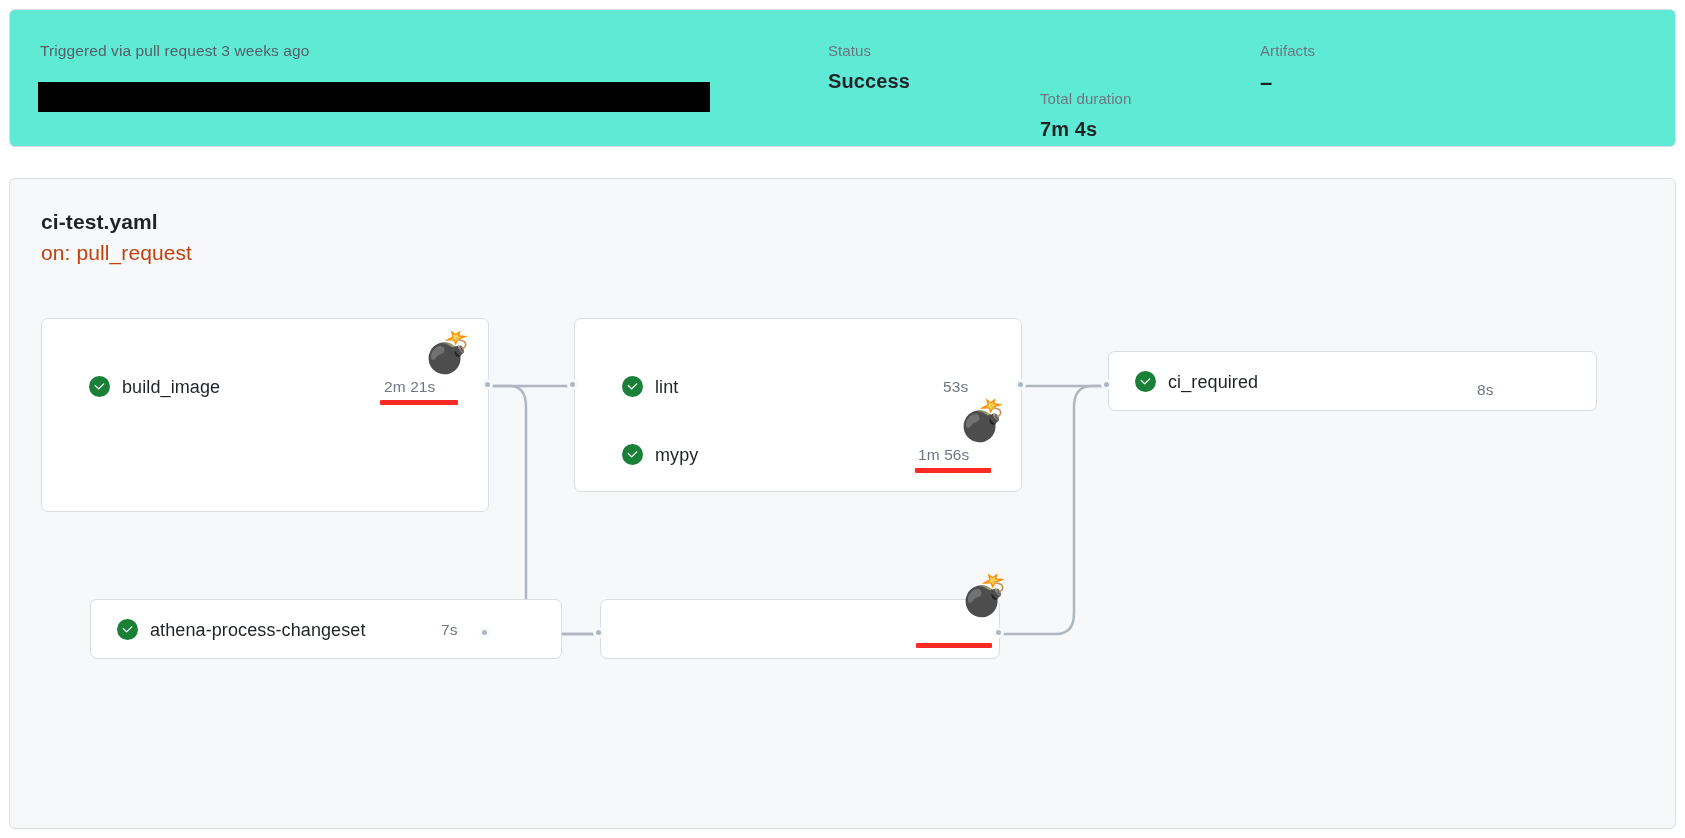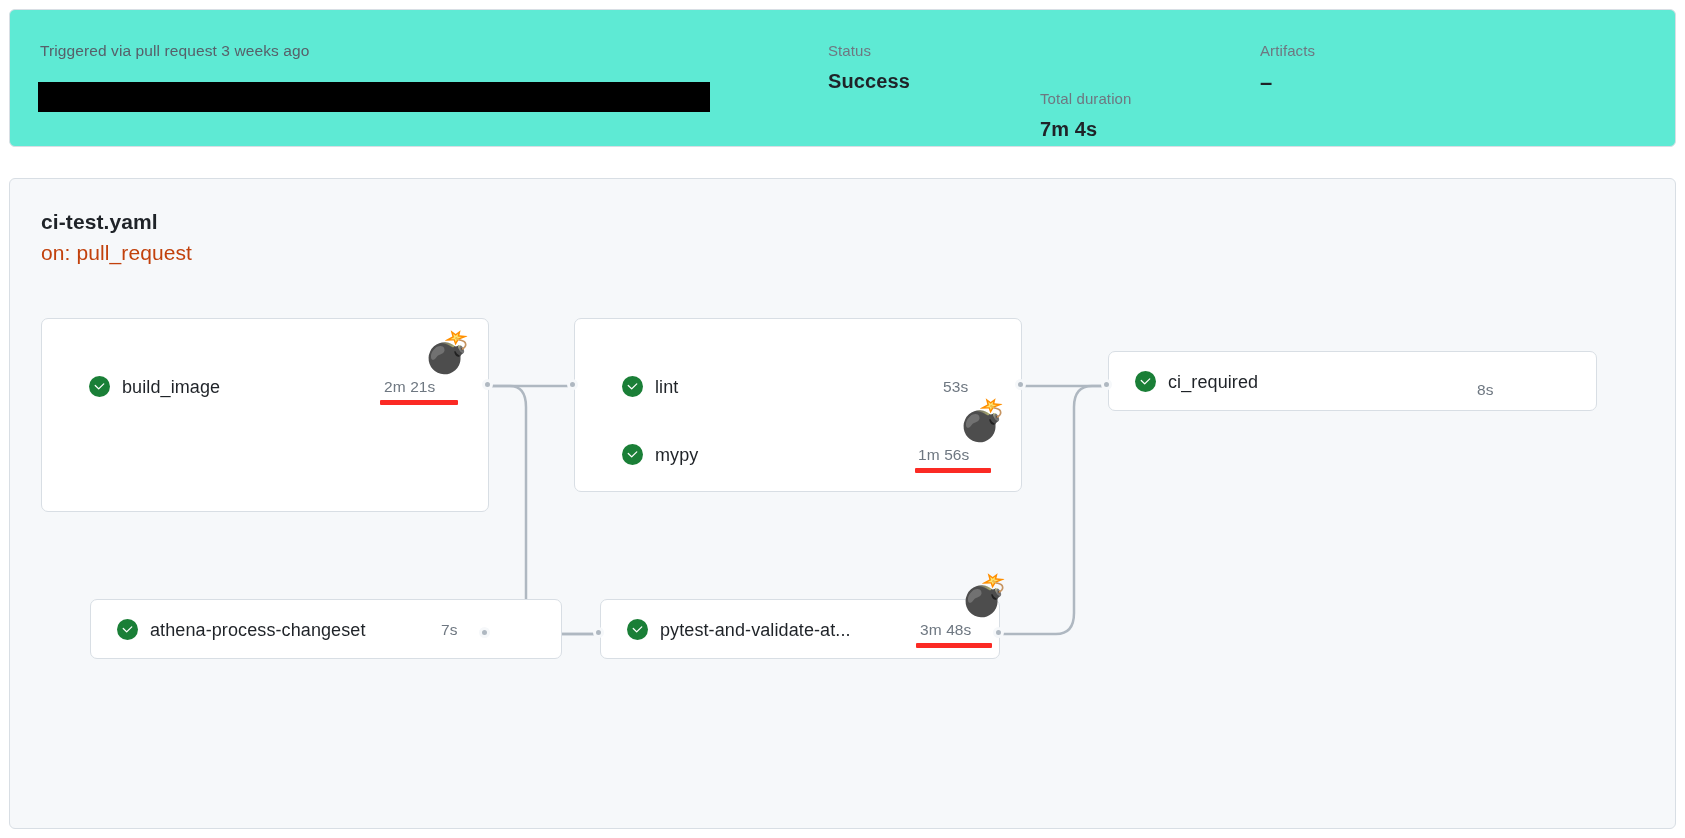--- a/index.html
+++ b/index.html
@@ -212,29 +212,20 @@
               <path fill="#ffffff" d="M13.78 4.22a.75.75 0 0 1 0 1.06l-6.25 6.25a.75.75 0 0 1-1.06 0L2.22 7.28a.75.75 0 1 1 1.06-1.06L7 9.94l5.72-5.72a.75.75 0 0 1 1.06 0Z"></path>
             </svg>
         </span>
         <span class="job-name" style="left:59px;">athena-process-changeset</span>
         <span class="job-dur" style="left:350px;">7s</span>
       </div>
       <span class="port" style="left:396px; top:35px;"></span>
     </div>
 
     <div class="node" style="left:590px; top:420px; width:400px; height:60px;">
-      <div class="job-row" style="top:12px;">
-        <span class="job-check" style="left:26px; top:7px;">
-          <svg viewBox="0 0 16 16">
-              <path fill="#ffffff" d="M13.78 4.22a.75.75 0 0 1 0 1.06l-6.25 6.25a.75.75 0 0 1-1.06 0L2.22 7.28a.75.75 0 1 1 1.06-1.06L7 9.94l5.72-5.72a.75.75 0 0 1 1.06 0Z"></path>
-            </svg>
-        </span>
-        <span class="job-name" style="left:59px;">pytest-and-validate-at...</span>
-        <span class="job-dur" style="left:319px;">3m 48s</span>
-      </div>
       <div class="annot-underline" style="left:315px; top:43px; width:76px;"></div>
       <span class="annot-bomb" style="left:359px; top:-25px;">💣</span>
 
       <span class="port" style="left:0px;   top:35px;"></span>
       <span class="port" style="left:400px; top:35px;"></span>
     </div>
 
   </div>
 </div>
 

